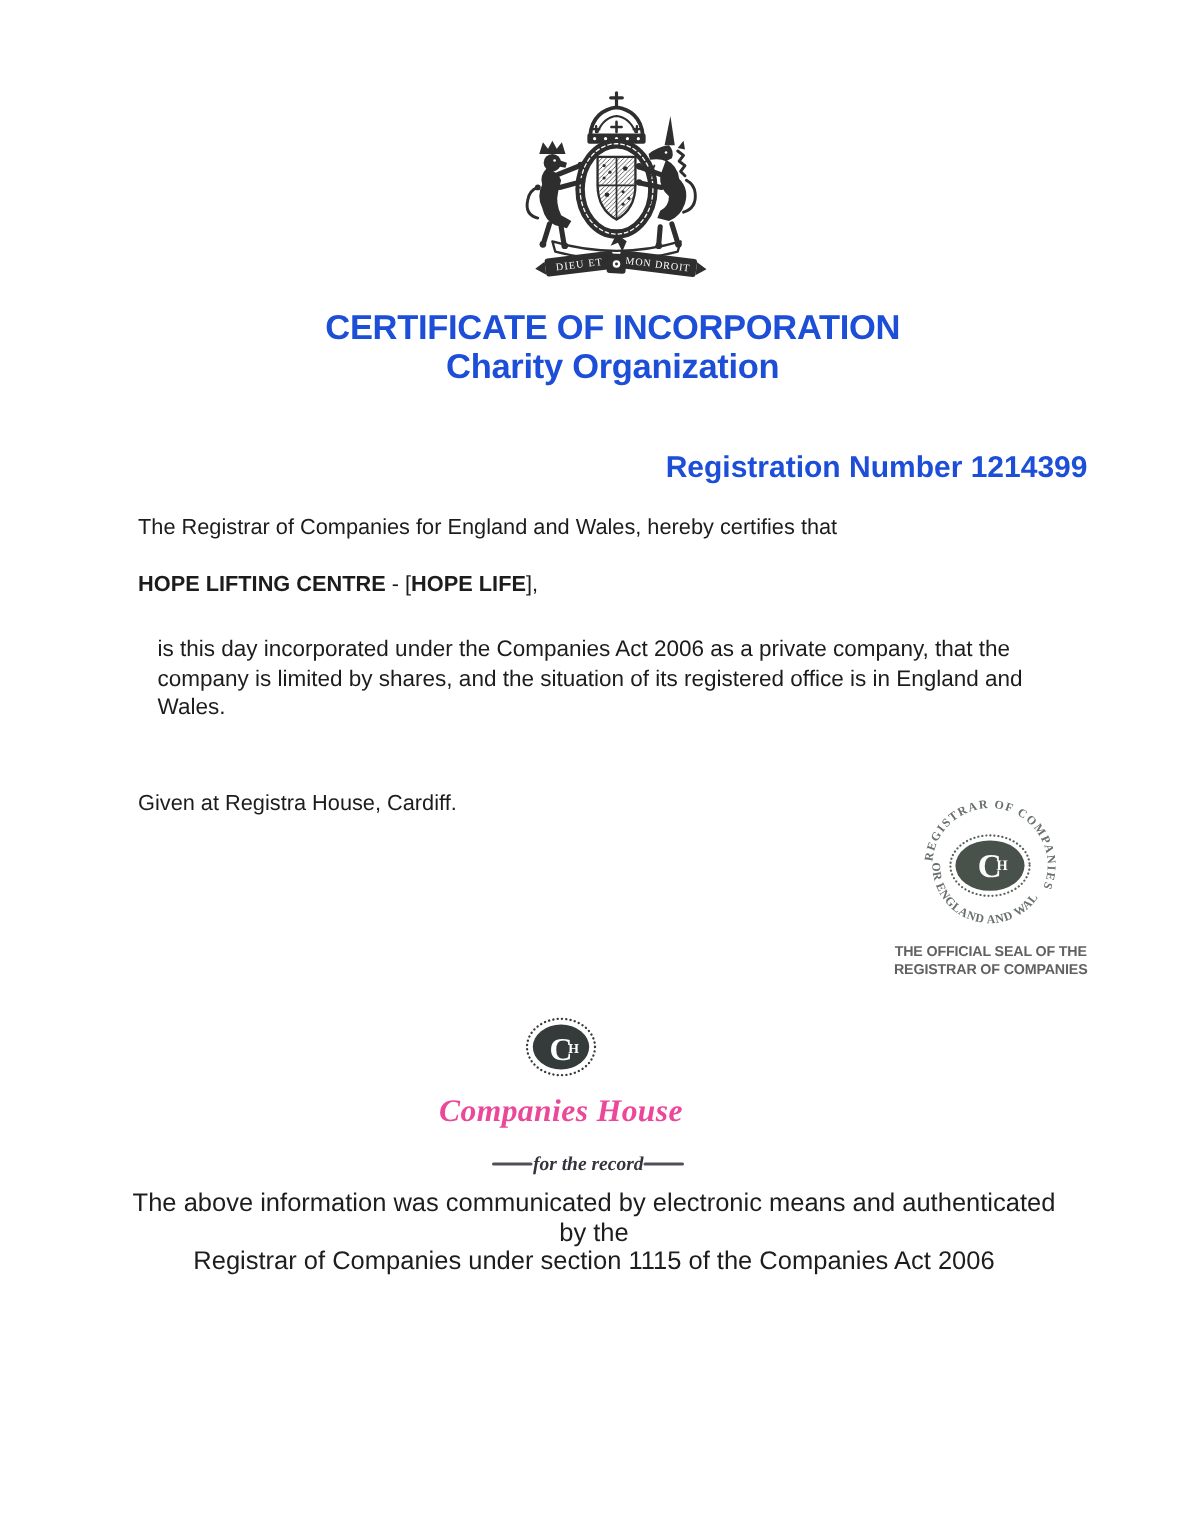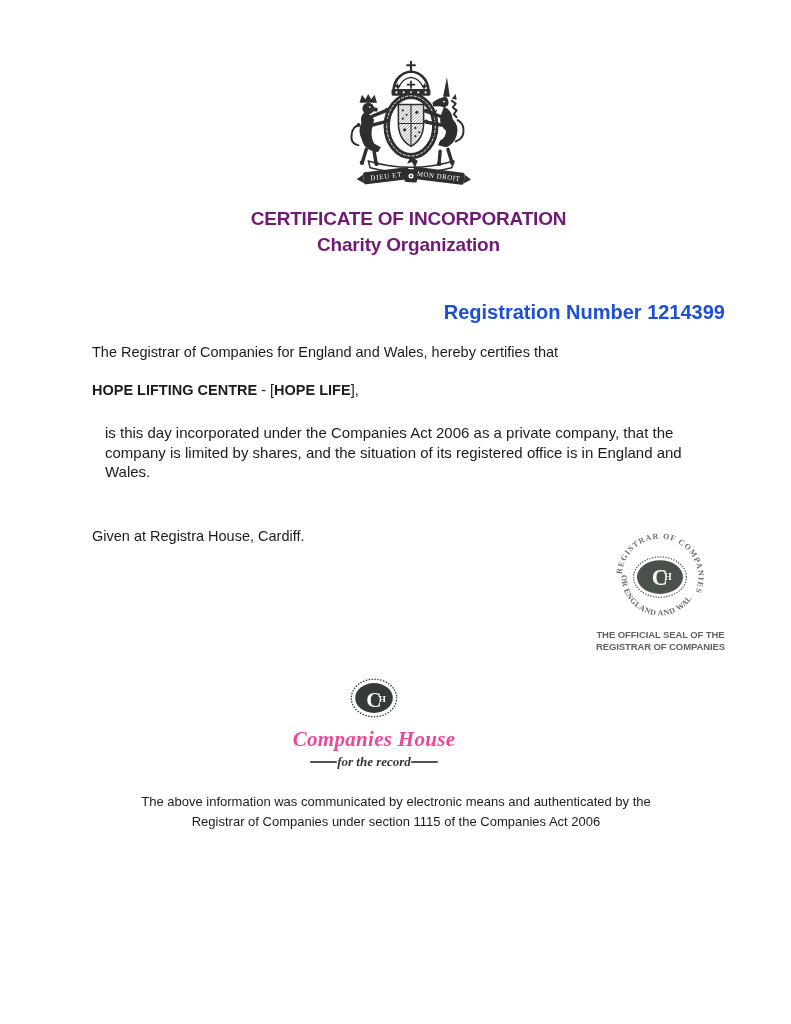--- a/index.html
+++ b/index.html
@@ -4,21 +4,21 @@
 <style>
   html,body{margin:0;padding:0;background:#ffffff;}
   .page{
     position:relative;width:791px;height:1024px;background:#ffffff;overflow:hidden;
     font-family:"Liberation Sans",sans-serif;color:#1c1c1c;
   }
   
   .arms{position:absolute;left:343px;top:56px;width:136px;height:136px;}
   
   .heading{position:absolute;left:92px;top:206px;width:633px;text-align:center;
-    font-weight:bold;font-size:19px;line-height:25.5px;letter-spacing:-0.2px;color:#701a75;}
+    font-weight:bold;font-size:23px;line-height:25.5px;letter-spacing:-0.2px;color:#1d4ed8;}
   .regnum{position:absolute;left:92px;top:301px;width:633px;text-align:right;
     font-weight:bold;font-size:20px;color:#1d4ed8;}
   
   .certifies{position:absolute;left:92px;top:344px;width:660px;font-size:14.5px;white-space:pre;}
   .company-line{position:absolute;left:92px;top:382px;width:633px;text-align:left;font-size:14.5px;}
   .company-line .b{font-weight:bold;}
   .paragraph{position:absolute;left:92px;top:423px;width:660px;font-size:15px;
     line-height:19.5px;white-space:pre;margin-left:13px;}
   .given{position:absolute;left:92px;top:504px;width:633px;font-size:14.5px;margin-top:24px;}
   
@@ -29,27 +29,27 @@
   .seal-c,.seal-h{font-family:"Liberation Serif",serif;font-weight:bold;}
   .seal-caption{position:absolute;left:588px;top:629px;width:145px;text-align:center;
     font-size:9.5px;font-weight:bold;color:#616161;line-height:11.5px;
     letter-spacing:-0.1px;white-space:pre-line;}
   
   .ch-logo{position:absolute;left:292px;top:674px;width:164px;text-align:center;}
   .ch-oval{width:54px;height:48px;display:inline-block;}
   .ch-mono{font-family:"Liberation Serif",serif;font-weight:bold;}
   .ch-name{font-family:"Liberation Serif",serif;font-style:italic;font-weight:600;
     font-size:21px;color:#ec4899;margin-top:1px;letter-spacing:0.3px;}
-  .ch-tagline{display:flex;align-items:center;justify-content:center;gap:0;margin-top:2px;}
+  .ch-tagline{display:flex;align-items:center;justify-content:flex-end;gap:0;margin-top:15px;}
   .ch-dash{width:27px;height:2px;background:#50505a;border-radius:1px;}
   .ch-tagline-text{font-family:"Liberation Serif",serif;font-style:italic;font-weight:bold;
     font-size:13px;color:#34343e;}
   
   .footer{position:absolute;left:86px;top:792px;width:620px;text-align:center;
-    font-size:13px;line-height:19.5px;white-space:pre-line;color:#1d1d1d;}
+    font-size:17px;line-height:19.5px;white-space:pre-line;color:#1d1d1d;}
 </style>
 </head>
 <body>
 
 <div class="page">
 
   <svg class="arms" viewBox="0 0 140 140" aria-hidden="true">
     <defs>
       <pattern id="hatch" width="3" height="3" patternUnits="userSpaceOnUse">
         <path d="M0,3 L3,0" stroke="#2e2e2e" stroke-width="0.5"></path>

